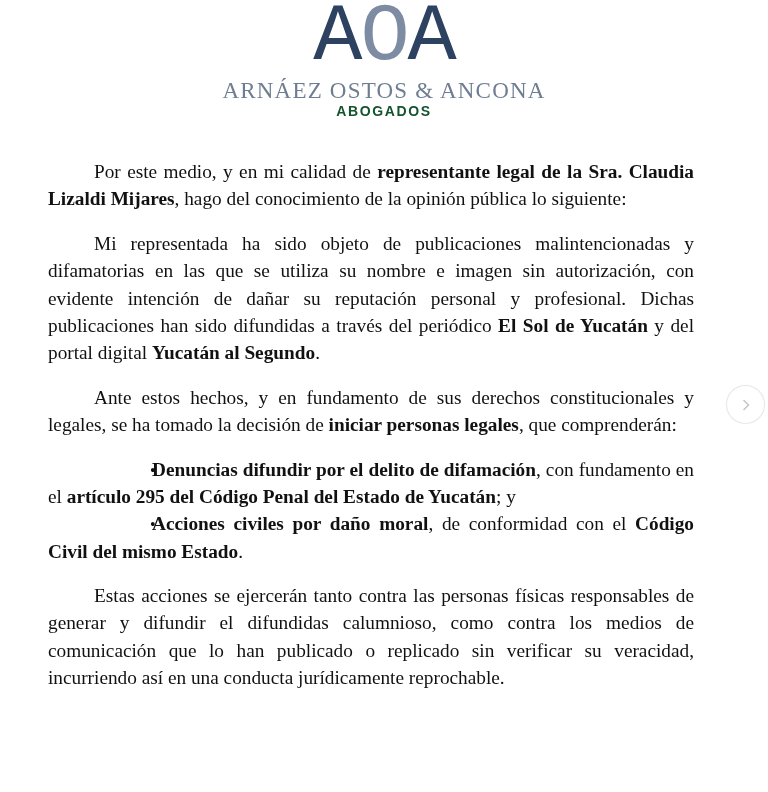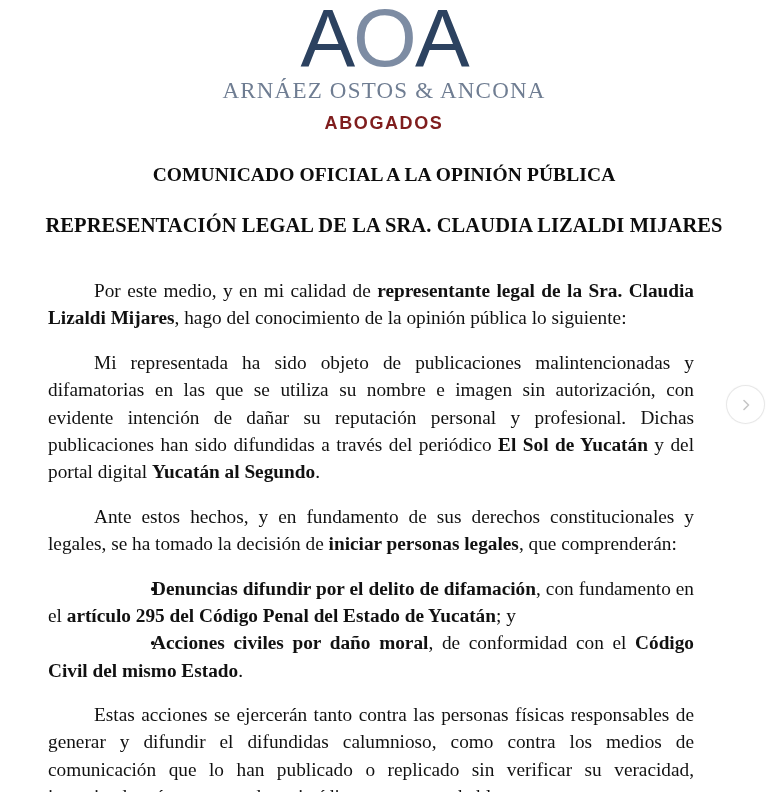--- a/index.html
+++ b/index.html
@@ -31,21 +31,21 @@
     text-align: center;
     padding-top: 0px;
     box-sizing: border-box;
   }
   .logo-block {
     display: inline-block;
     text-align: center;
     line-height: 1;
   }
   .logo-mark {
-    font-family: Liberation Sans, sans-serif;
+    font-family: Liberation Mono, monospace;
     font-size: 82px;
     letter-spacing: -2px;
     line-height: 0.92;
     font-weight: 400;
     margin: 0;
     padding: 0;
     display: block;
     height: 76px;
     overflow: hidden;
   }
@@ -59,26 +59,26 @@
     font-family: Liberation Serif, serif;
     font-size: 23px;
     letter-spacing: 1.2px;
     color: #6f7d92;
     font-weight: 400;
     display: block;
     margin-top: 3px;
   }
   .logo-sub {
     font-family: "Liberation Sans", "DejaVu Sans", sans-serif;
-    font-size: 18px;
+    font-size: 14px;
     letter-spacing: 1.6px;
-    color: #7f1d1d;
-    font-weight: bold;
-    display: block;
-    margin-top: 12px;
+    color: #14532d;
+    font-weight: bold;
+    display: block;
+    margin-top: 2px;
   }
 
   
   .headings {
     margin-top: 30px;
     text-align: center;
   }
   .doc-heading {
     font-family: "Liberation Serif", "DejaVu Serif", serif;
     font-weight: bold;
@@ -165,24 +165,20 @@
 <div class="page">
 
   <div class="letterhead">
     <div class="logo-block">
       <span class="logo-mark"><span class="logo-a">A</span><span class="logo-o">O</span><span class="logo-a">A</span></span>
       <span class="logo-firm">ARNÁEZ OSTOS &amp; ANCONA</span>
       <span class="logo-sub">ABOGADOS</span>
     </div>
   </div>
 
-  <div class="headings">
-    <h1 class="doc-heading">COMUNICADO OFICIAL A LA OPINIÓN PÚBLICA</h1>
-    <h2 class="doc-heading secondary">REPRESENTACIÓN LEGAL DE LA SRA. CLAUDIA LIZALDI MIJARES</h2>
-  </div>
 
   <div style="height:38px"></div>
 
   <div class="body-copy">
 
     <p><span>Por este medio, y en mi calidad de </span><b>representante legal de la Sra. Claudia Lizaldi Mijares</b><span>, hago del conocimiento de la opinión pública lo siguiente:</span></p>
 
     <div class="para-gap"></div>
 
     <p><span>Mi representada ha sido objeto de publicaciones malintencionadas y difamatorias en las que se utiliza su nombre e imagen sin autorización, con evidente intención de dañar su reputación personal y profesional. Dichas publicaciones han sido difundidas a través del periódico </span><span class="bi">El Sol de Yucatán</span><span> y del portal digital </span><span class="bi">Yucatán al Segundo</span><span>.</span></p>

